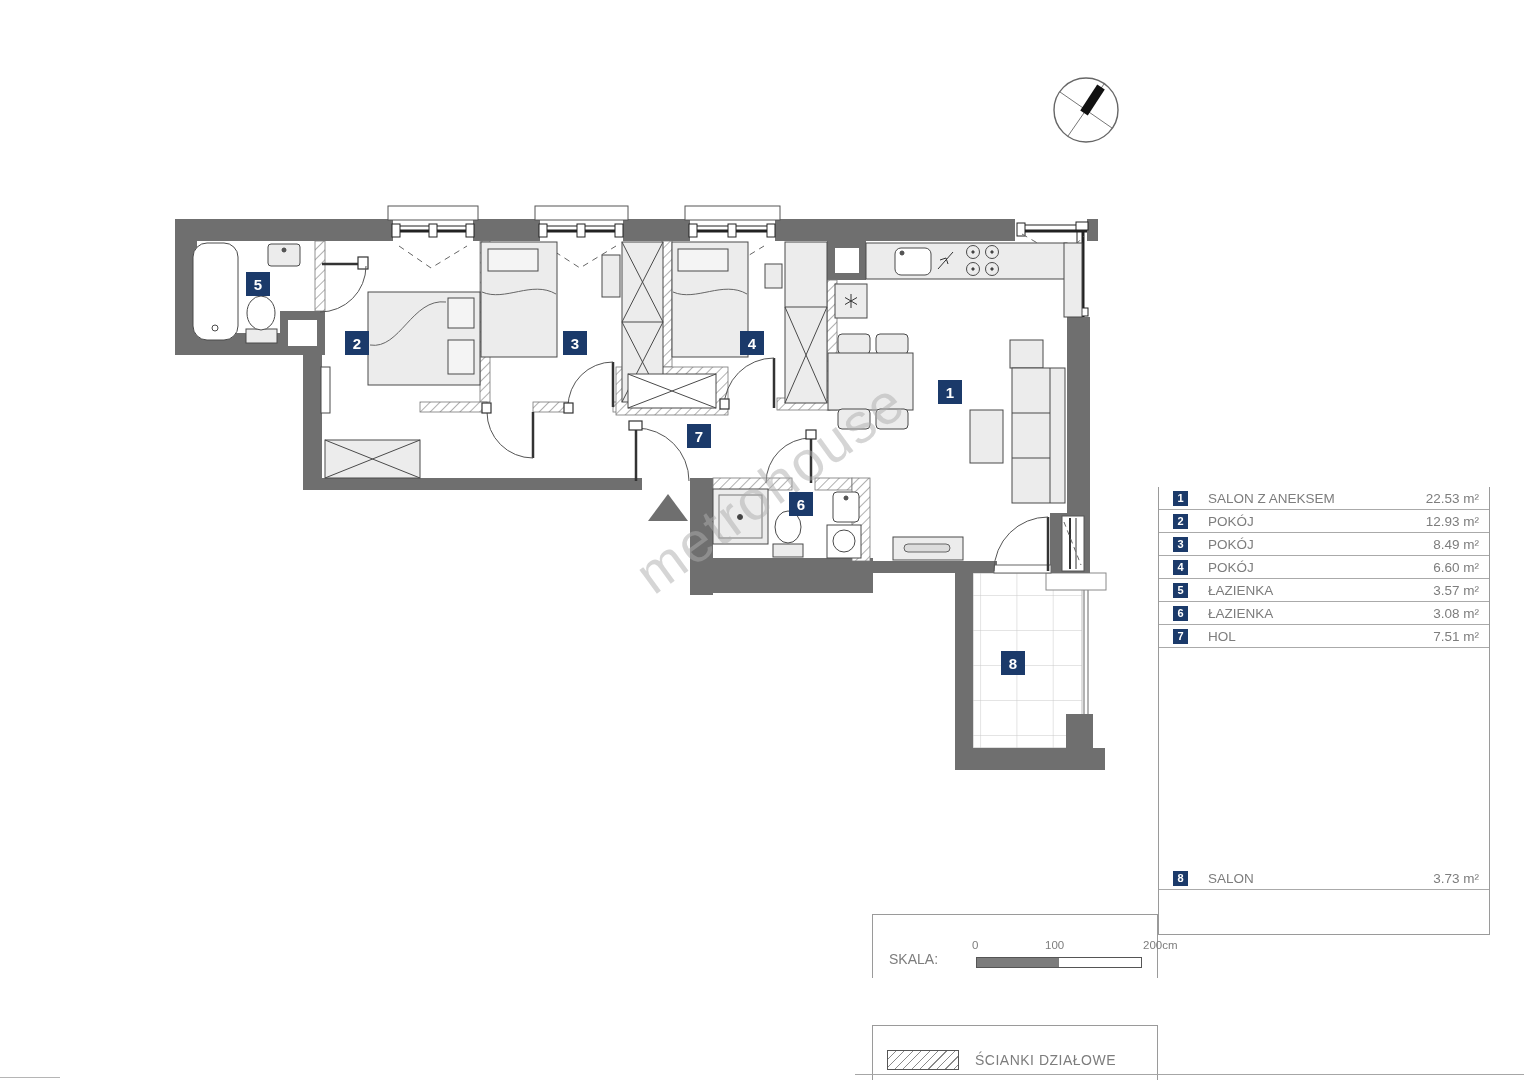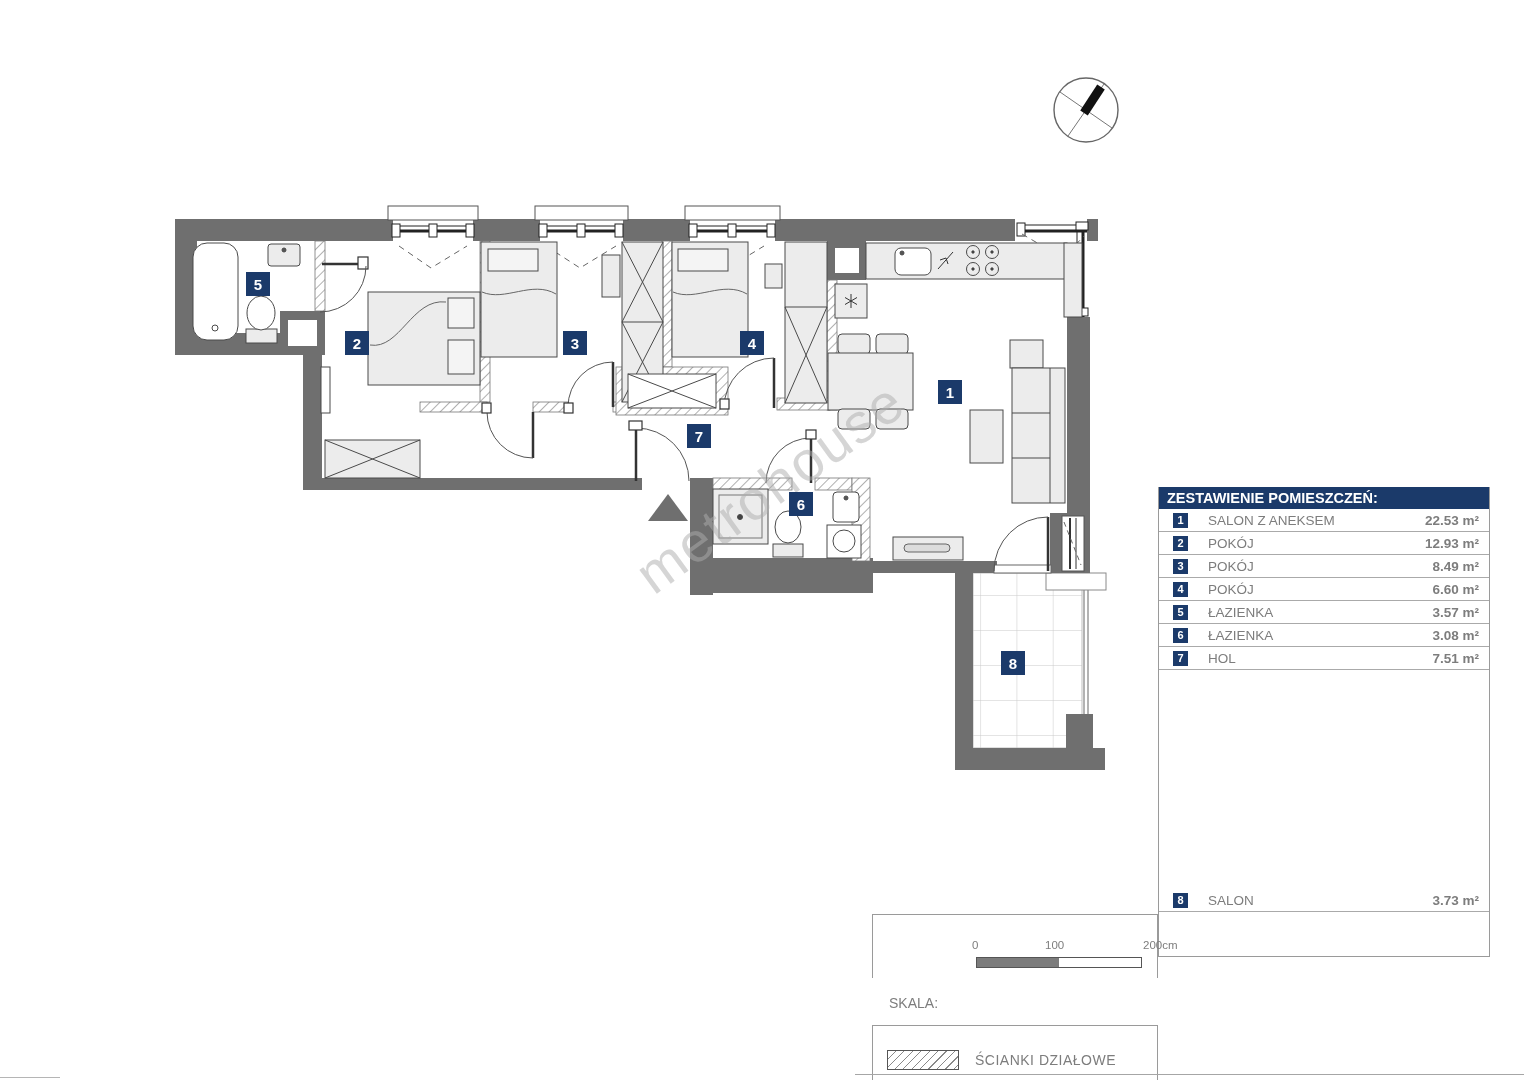--- a/index.html
+++ b/index.html
@@ -25,33 +25,33 @@
   .room-table{position:absolute;left:1158px;top:487px;width:332px;
     border-left:1px solid #9a9a9a;border-right:1px solid #9a9a9a;border-bottom:1px solid #9a9a9a;
     box-sizing:border-box;background:#fff;}
   .tbl-header{height:22px;background:#1b3a6a;color:#fff;font-weight:bold;font-size:14.5px;
     display:flex;align-items:center;padding-left:8px;}
   .tbl-row{height:22px;display:flex;align-items:center;border-bottom:1px solid #aaaaaa;
     font-size:13.5px;color:#7d7d7d;}
   .tbl-row .num{width:15px;height:15px;background:#1b3a6a;color:#fff;font-size:11px;font-weight:bold;
     display:flex;align-items:center;justify-content:center;margin-left:14px;flex:0 0 auto;}
   .tbl-row .lbl{margin-left:20px;flex:1;}
-  .tbl-row .area{padding-right:10px;text-align:right;font-weight:bold;}
+  .tbl-row .area{padding-right:10px;text-align:right;}
   .tbl-filler{height:219px;}
   .total-bar{height:24px;background:#1b3a6a;color:#fff;font-weight:bold;font-size:15.5px;
     display:flex;align-items:center;padding:0 10px 0 8px;}
   .total-bar .tv{margin-left:auto;}
   .tbl-empty{height:44px;}
 
   
   .legend-box{position:absolute;left:872px;width:286px;box-sizing:border-box;
     border:1px solid #9a9a9a;background:#fff;}
   .box-skala{top:914px;height:64px;border-bottom:none;}
   .box-part{top:1025px;height:66px;}
-  .skala-label{position:absolute;left:16px;top:36px;font-size:14px;color:#7d7d7d;margin-top:44px;}
+  .skala-label{position:absolute;left:16px;top:36px;font-size:14px;color:#7d7d7d;}
   .scalebar{position:absolute;left:103px;top:42px;width:166px;height:11px;border:1px solid #555;
     box-sizing:border-box;background:#fff;}
   .scalebar .dark{position:absolute;left:0;top:0;width:50%;height:100%;background:#7c7c7c;}
   .tick{position:absolute;top:24px;font-size:11.5px;color:#7d7d7d;}
   .tick0{left:99px;} .tick100{left:172px;} .tick200{left:222px;margin-left:48px;}
   .part-swatch{position:absolute;left:14px;top:24px;width:70px;height:18px;border:1px solid #555;
     background:repeating-linear-gradient(135deg,#fff 0 5px,#8a8a8a 5px 6px);}
   .part-label{position:absolute;left:102px;top:26px;font-size:14px;color:#7d7d7d;letter-spacing:.5px;}
 
   .bottom-line{position:absolute;left:855px;top:1074px;width:669px;border-top:1px solid #a6a6a6;}
@@ -297,21 +297,20 @@
   <div class="plan-badge pb1">1</div>
   <div class="plan-badge pb2">2</div>
   <div class="plan-badge pb3">3</div>
   <div class="plan-badge pb4">4</div>
   <div class="plan-badge pb5">5</div>
   <div class="plan-badge pb6">6</div>
   <div class="plan-badge pb7">7</div>
   <div class="plan-badge pb8">8</div>
 
   <div class="room-table">
-    <div class="tbl-header">ZESTAWIENIE POMIESZCZEŃ:</div>
 
     <div class="tbl-row">
       <span class="num">1</span>
       <span class="lbl">SALON Z ANEKSEM</span>
       <span class="area">22.53 m²</span>
     </div>
     <div class="tbl-row">
       <span class="num">2</span>
       <span class="lbl">POKÓJ</span>
       <span class="area">12.93 m²</span>

